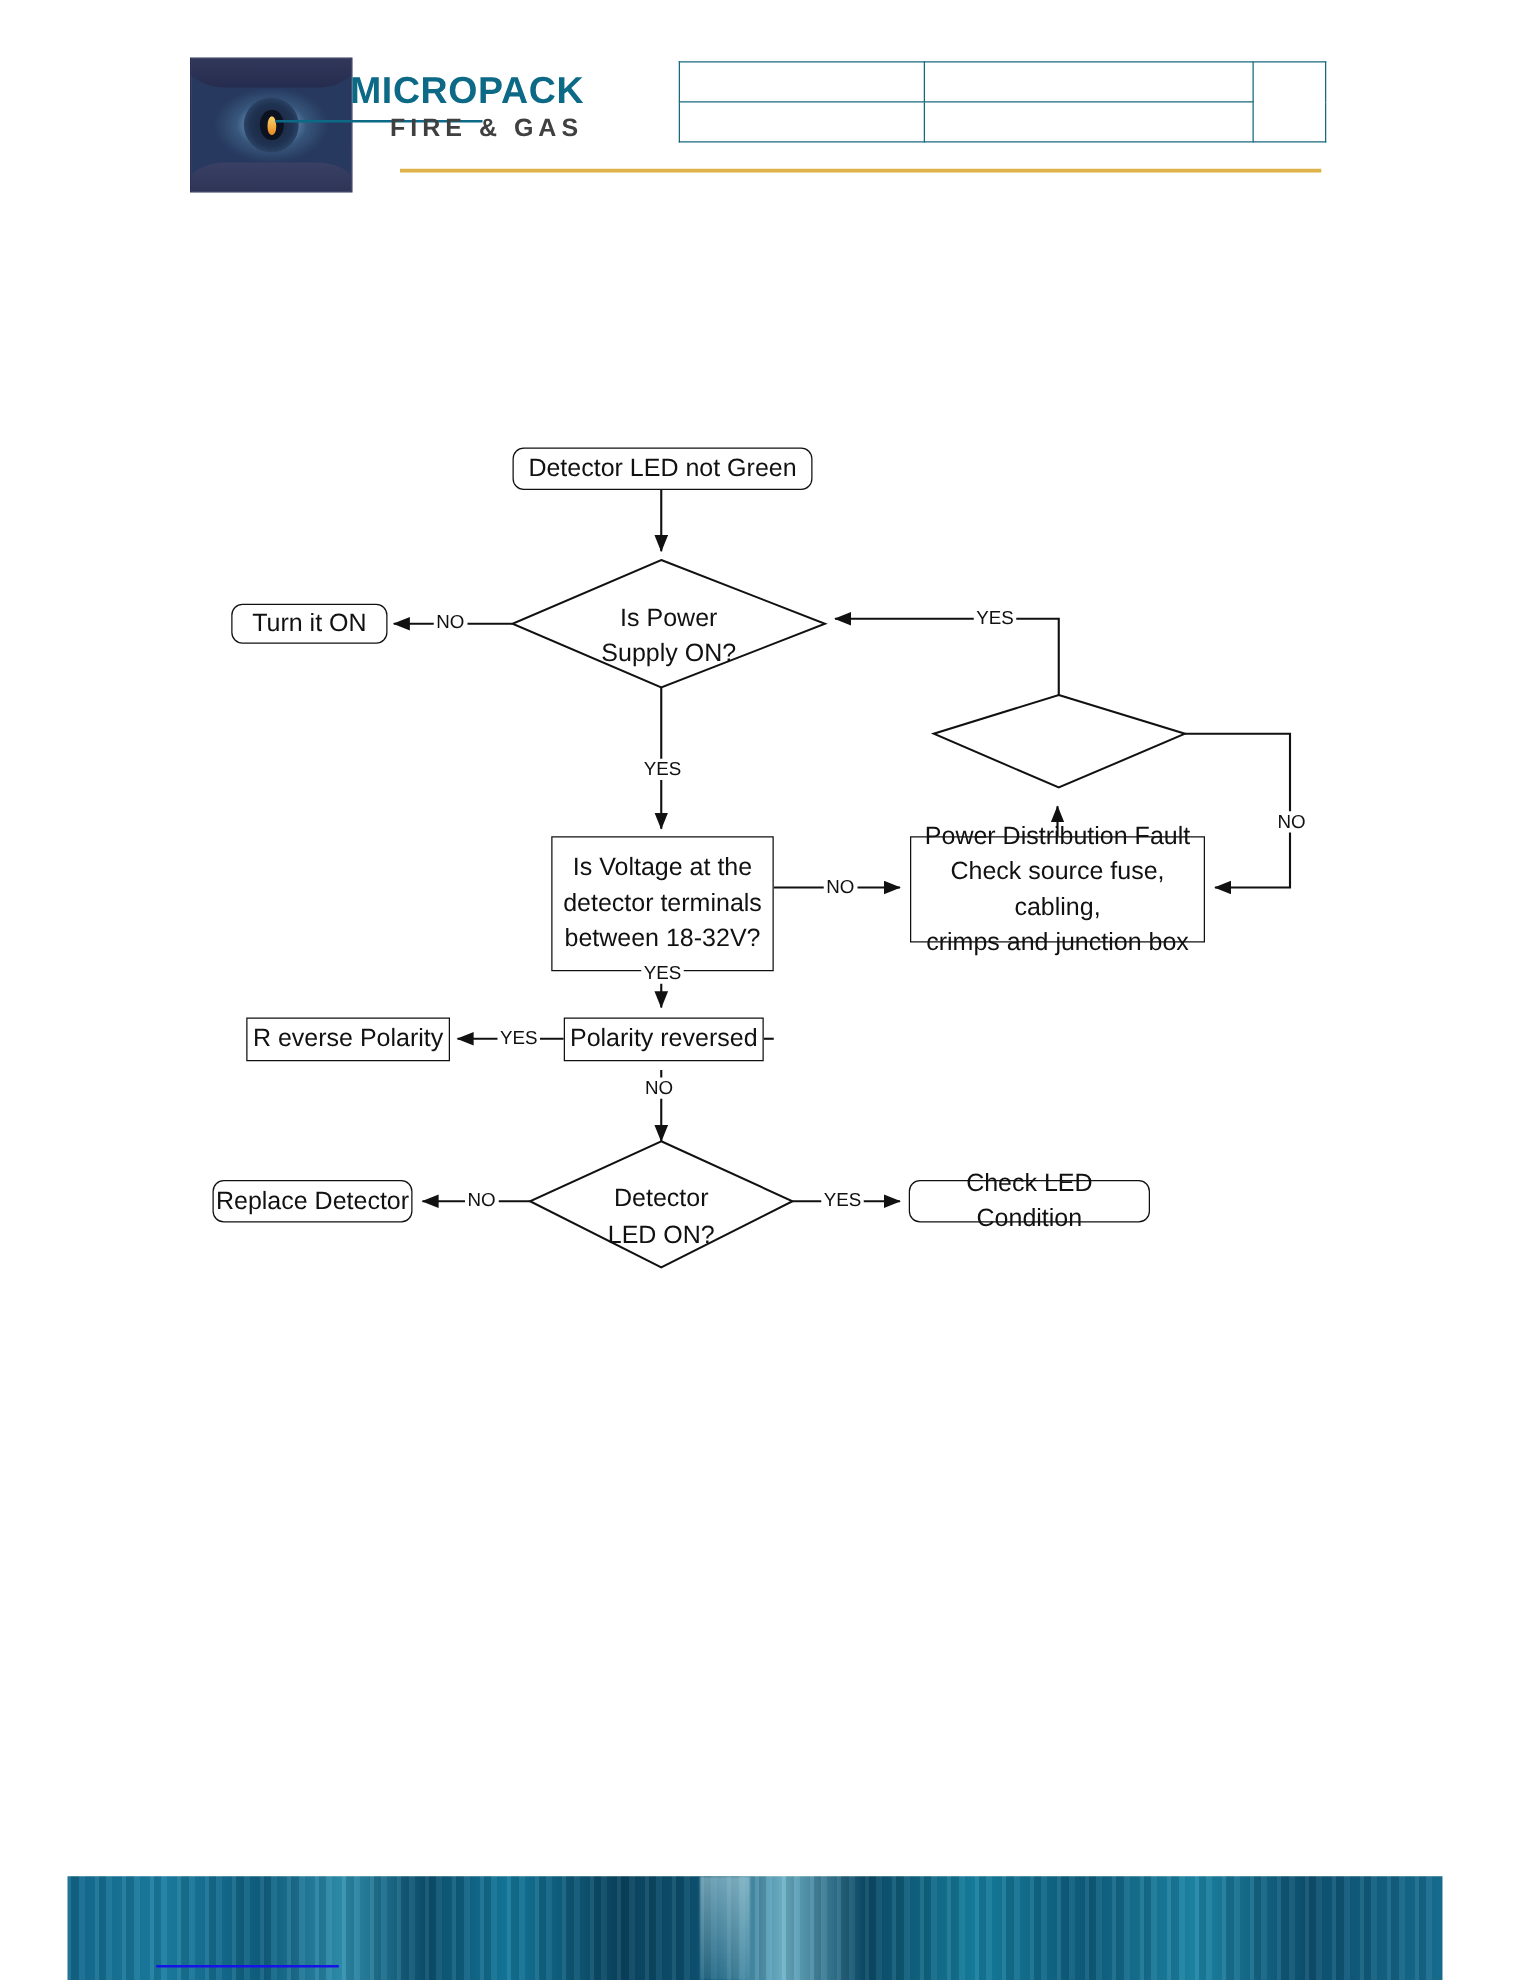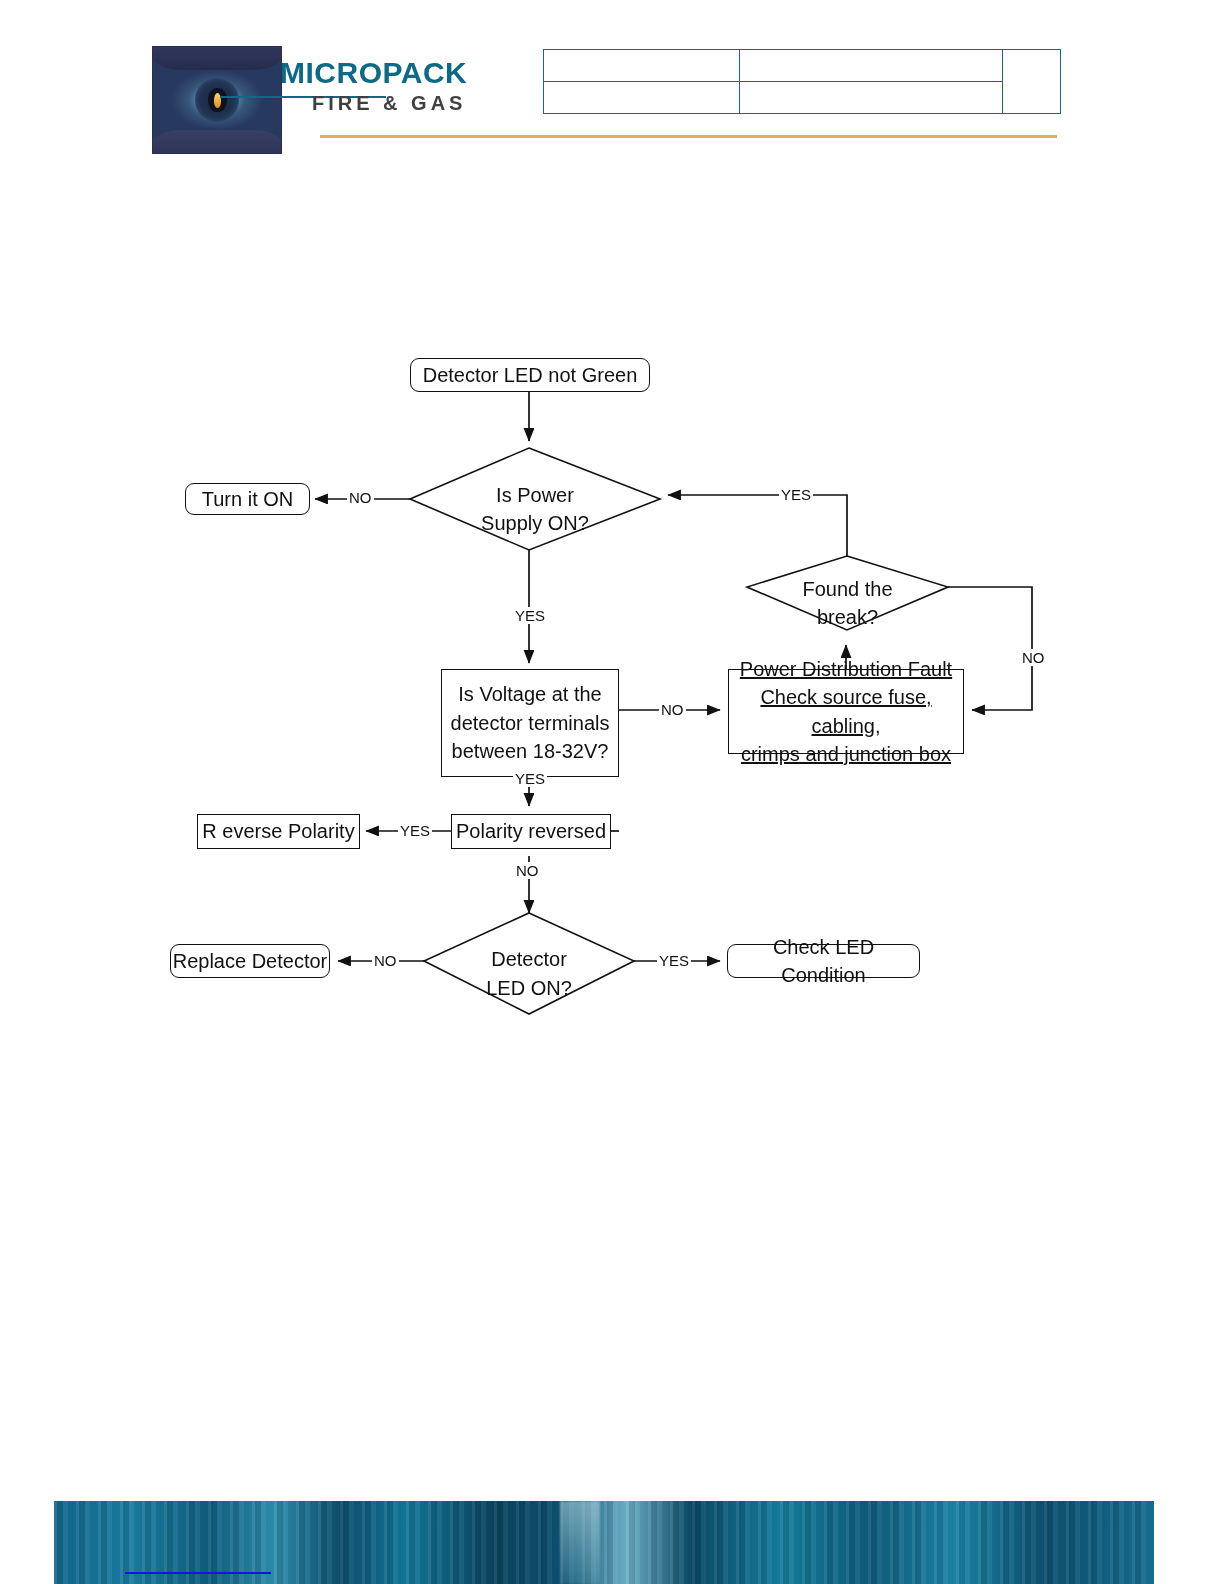--- a/index.html
+++ b/index.html
@@ -263,32 +263,28 @@
 
   <div class="node diamond" style="left:410px;top:448px;width:250px;height:102px;">
     <span class="dlabel" style="white-space:pre-line;">Is Power
 Supply ON?</span>
   </div>
 
   <div class="node round" style="left:185px;top:483px;width:125px;height:32px;">
     <span>Turn it ON</span>
   </div>
 
-  <div class="node diamond" style="left:747px;top:556px;width:201px;height:74px;">
-    <span class="dlabel" style="white-space:pre-line;">Found the
-break?</span>
-  </div>
 
   <div class="node rect" style="left:441px;top:669px;width:178px;height:108px;">
     <span style="white-space:pre-line;">Is Voltage at the
 detector terminals
 between 18-32V?</span>
   </div>
 
-  <div class="node rect" style="left:728px;top:669px;width:236px;height:85px;text-decoration:underline;">
+  <div class="node rect" style="left:728px;top:669px;width:236px;height:85px;">
     <span style="white-space:pre-line;">Power Distribution Fault
 Check source fuse, cabling,
 crimps and junction box</span>
   </div>
 
   <div class="node rect" style="left:451px;top:814px;width:160px;height:35px;">
     <span>Polarity reversed</span>
   </div>
 
   <div class="node rect" style="left:197px;top:814px;width:163px;height:35px;">

